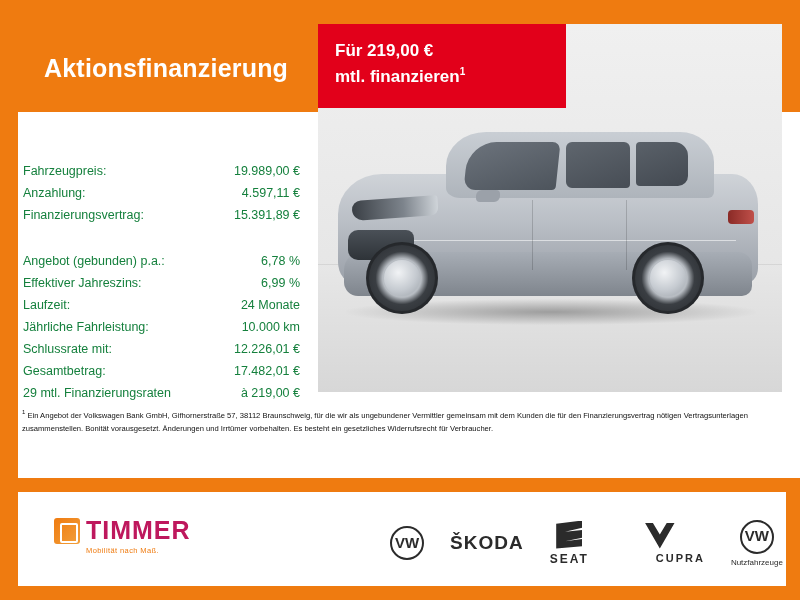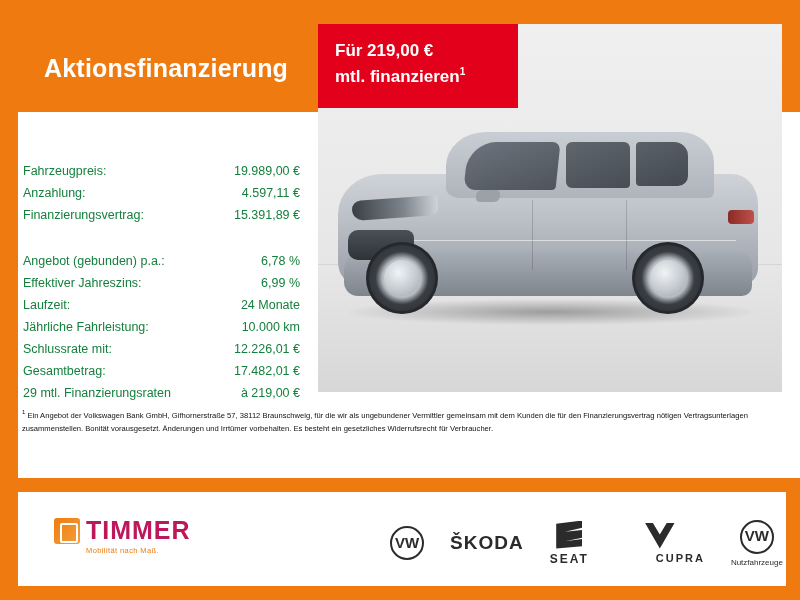--- a/index.html
+++ b/index.html
@@ -128,21 +128,21 @@
     position: absolute; left: 300px; top: 86px; width: 1px; height: 70px;
     background: rgba(0,0,0,0.16);
   }
   .car .crease {
     position: absolute; left: 40px; top: 126px; width: 370px; height: 1px;
     background: rgba(255,255,255,0.55);
   }
   
   .badge {
     position: absolute; left: 318px; top: 24px;
-    width: 200px; height: 84px;
+    width: 248px; height: 84px;
     background: #e2001a;
     padding-left: 25px;
   }
   .badge .l1 {
     position: absolute; left: 17px; top: 17px;
     color: #ffffff; font-size: 17px; font-weight: bold;
   }
   .badge .l2 {
     position: absolute; left: 17px; top: 42px;
     color: #ffffff; font-size: 17px; font-weight: bold;

